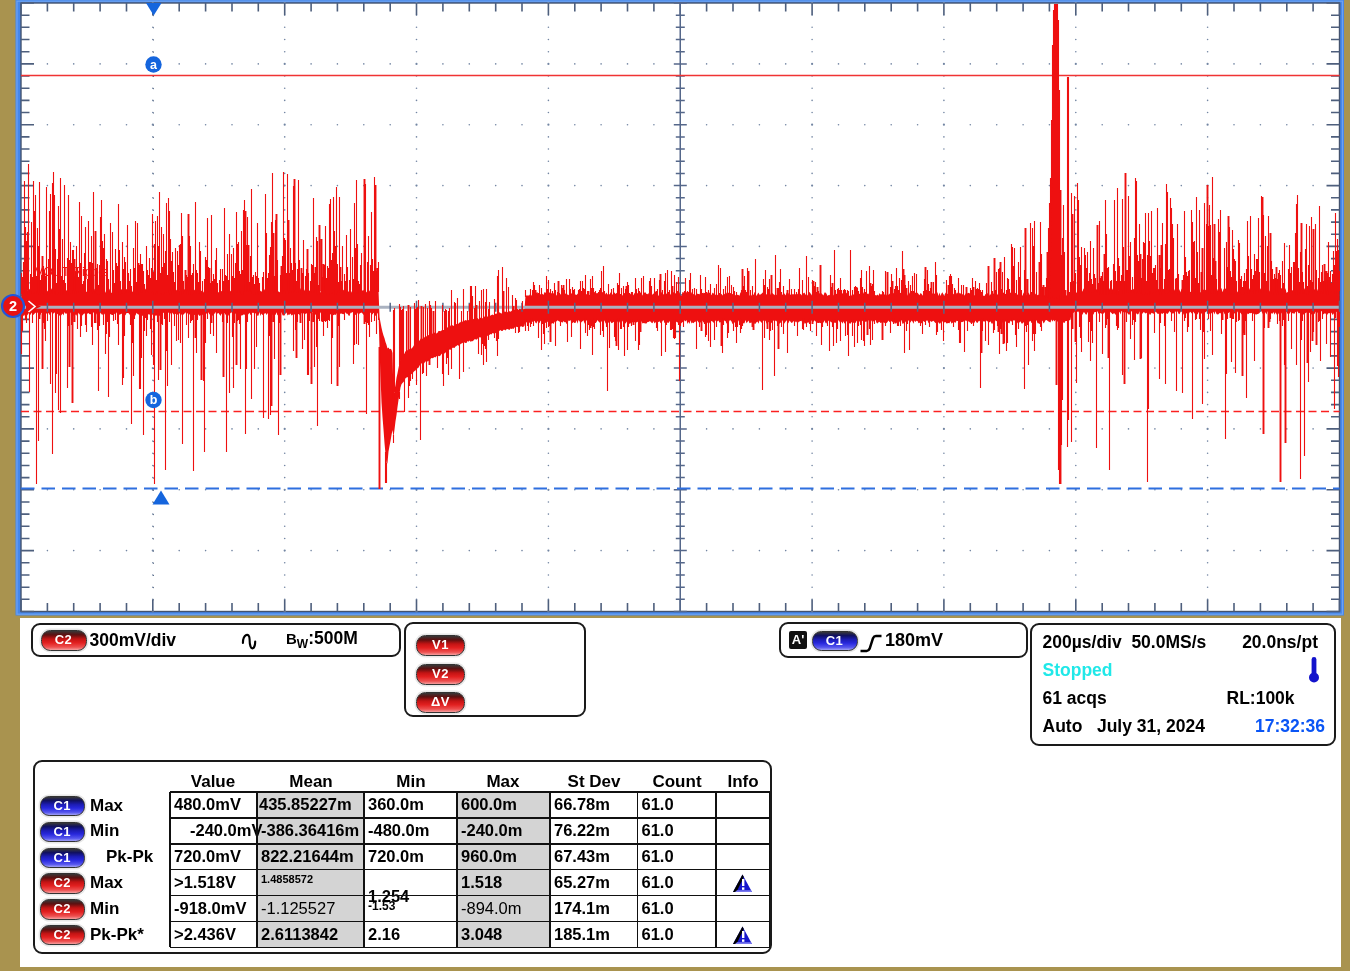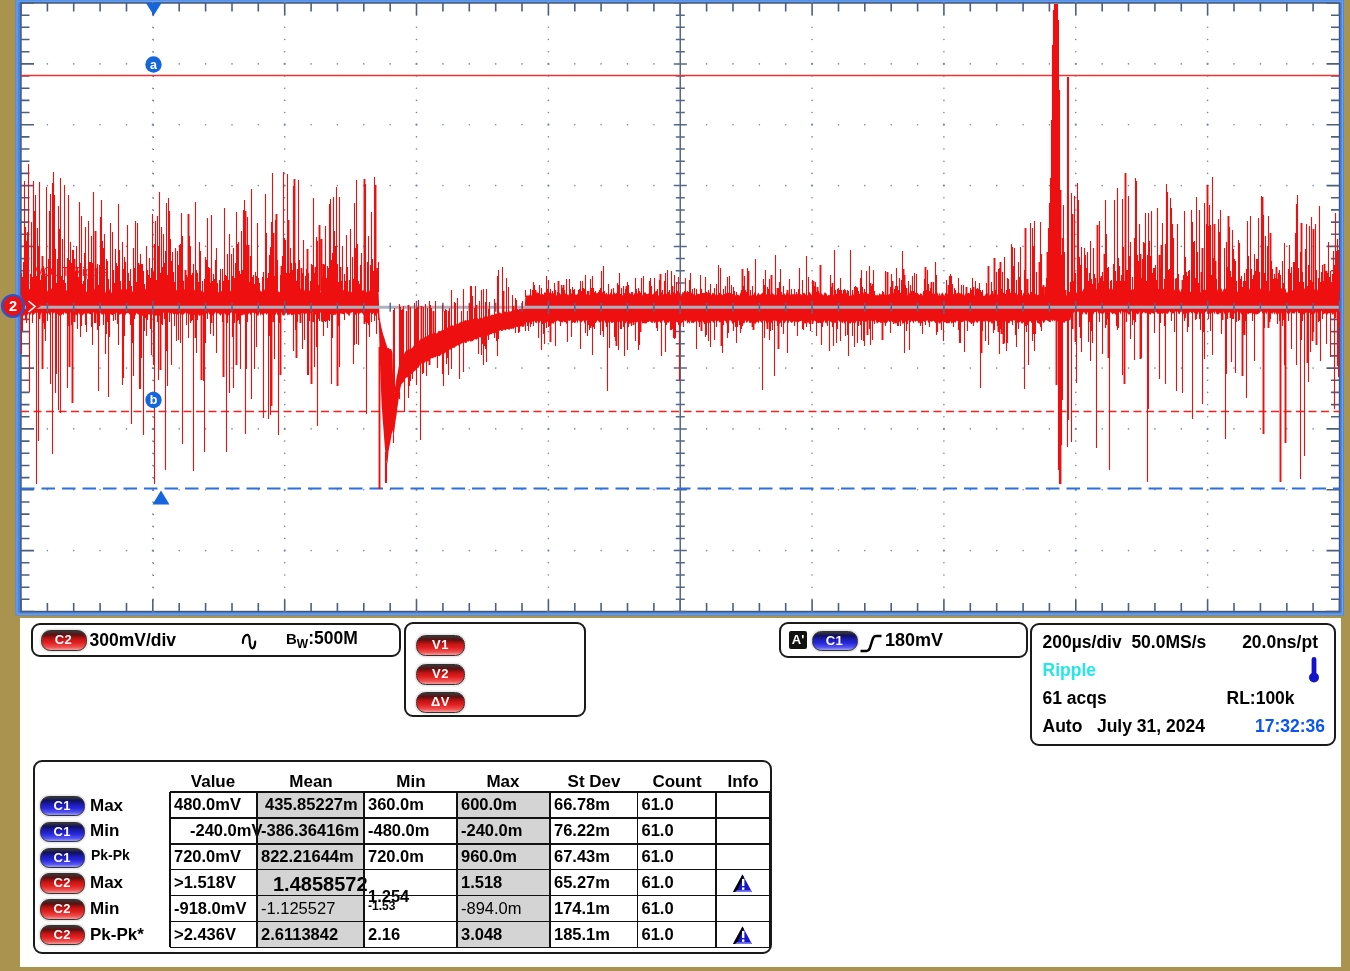--- a/index.html
+++ b/index.html
@@ -26,21 +26,21 @@
 <div style="position:absolute;left:8px;top:7px;width:18px;height:17.5px;background:#111;border-radius:2px;color:#fff;font-weight:bold;font-size:13px;text-align:center;line-height:17px">A'</div>
 <div style="position:absolute;left:30.5px;top:6.5px;width:44px;height:18.5px;border-radius:9.25px;background:linear-gradient(180deg,#383838 0%,#101060 20%,#1c1cb4 42%,#2828dd 62%,#5555ee 85%,#a0a0f4 100%);border:1.2px solid #333;box-shadow:0 0 0 1.5px #e8e8e8;color:#fff;font-weight:bold;font-size:13px;text-align:center;line-height:17.5px;letter-spacing:0.5px">C1</div>
 <svg width="22" height="22" viewBox="0 0 22 22" style="position:absolute;left:78.5px;top:7.5px">
       <path d="M0.5 19 h6.2 c1.8 0 2.2 -0.6 2.9 -2.2 l3.4 -10.6 c0.7 -1.6 1.1 -2.2 2.9 -2.2 h5.6" stroke="#000" stroke-width="2.5" fill="none"></path>
     </svg>
 <div class="bt" style="left:104px;top:5.5px;font-size:18px">180mV</div>
 </div>
 <div class="panel" style="left:1029.5px;top:623px;width:302.5px;height:119px">
 <div class="bt" style="left:11px;top:7px;font-size:17.5px">200µs/div&nbsp;&nbsp;50.0MS/s</div>
 <div class="bt" style="right:16px;top:7px;font-size:17.5px">20.0ns/pt</div>
-<div class="bt" style="left:11px;top:35px;font-size:17.5px;color:#20e8e8">Ripple</div>
+<div class="bt" style="left:11px;top:35px;font-size:17.5px;color:#20e8e8">Stopped</div>
 <div style="position:absolute;left:276px;top:31px"><svg width="12" height="28" viewBox="0 0 12 28">
         <rect x="3.6" y="1" width="4.8" height="18" rx="2.4" fill="#1313cc"></rect>
         <circle cx="6" cy="21.5" r="5" fill="#1313cc"></circle>
       </svg></div>
 <div class="bt" style="left:11px;top:63px;font-size:17.5px">61 acqs</div>
 <div class="bt" style="left:195px;top:63px;font-size:17.5px">RL:100k</div>
 <div class="bt" style="left:11px;top:91px;font-size:17.5px">Auto&nbsp;&nbsp;&nbsp;July 31, 2024</div>
 <div class="bt" style="right:9px;top:91px;font-size:17.5px;color:#0a55f5">17:32:36</div>
 </div>
 <div class="panel" style="left:33px;top:759.5px;width:735px;height:190px">
@@ -49,48 +49,48 @@
     <div class="bt" style="left:376px;top:10px;font-size:17px;transform:translateX(-50%)">Min</div>
     <div class="bt" style="left:468px;top:10px;font-size:17px;transform:translateX(-50%)">Max</div>
     <div class="bt" style="left:559px;top:10px;font-size:17px;transform:translateX(-50%)">St Dev</div>
     <div class="bt" style="left:642px;top:10px;font-size:17px;transform:translateX(-50%)">Count</div>
     <div class="bt" style="left:708px;top:10px;font-size:17px;transform:translateX(-50%)">Info</div>
     <div style="position:absolute;left:222.0px;top:30.5px;width:107.0px;height:155.4px;background:#d4d4d4"></div>
     <div style="position:absolute;left:422.0px;top:30.5px;width:93.0px;height:155.4px;background:#d4d4d4"></div>
     <div style="position:absolute;left:4.5px;top:34.2px;width:43.5px;height:18.3px;border-radius:9.15px;background:linear-gradient(180deg,#383838 0%,#101060 20%,#1c1cb4 42%,#2828dd 62%,#5555ee 85%,#a0a0f4 100%);border:1.2px solid #333;box-shadow:0 0 0 1.5px #e8e8e8;color:#fff;font-weight:bold;font-size:13px;text-align:center;line-height:17.3px;letter-spacing:0.5px">C1</div>
     <div class="bt" style="left:55px;top:34.0px;font-size:17px">Max</div>
     <div style="position:absolute;left:135.0px;top:30.5px;width:87.0px;height:25.9px;font-weight:bold;font-size:16.5px;padding-top:3px;box-sizing:border-box;padding-left:4px;">480.0mV</div>
-    <div style="position:absolute;left:222.0px;top:30.5px;width:107.0px;height:25.9px;font-weight:bold;font-size:16.5px;padding-top:3px;box-sizing:border-box;padding-left:8px;">435.85227m</div>
+    <div style="position:absolute;left:222.0px;top:30.5px;width:107.0px;height:25.9px;font-weight:bold;font-size:16.5px;padding-top:3px;box-sizing:border-box;padding-left:2px;">435.85227m</div>
     <div style="position:absolute;left:329.0px;top:30.5px;width:93.0px;height:25.9px;font-weight:bold;font-size:16.5px;padding-top:3px;box-sizing:border-box;padding-left:4px;">360.0m</div>
     <div style="position:absolute;left:422.0px;top:30.5px;width:93.0px;height:25.9px;font-weight:bold;font-size:16.5px;padding-top:3px;box-sizing:border-box;padding-left:4px;">600.0m</div>
     <div style="position:absolute;left:515.0px;top:30.5px;width:87.5px;height:25.9px;font-weight:bold;font-size:16.5px;padding-top:3px;box-sizing:border-box;padding-left:4px;">66.78m</div>
     <div style="position:absolute;left:602.5px;top:30.5px;width:78.5px;height:25.9px;font-weight:bold;font-size:16.5px;padding-top:3px;box-sizing:border-box;padding-left:4px;">61.0</div>
     <div style="position:absolute;left:681.0px;top:30.5px;width:53.5px;height:25.9px;font-weight:bold;font-size:16.5px;padding-top:3px;box-sizing:border-box;text-align:center;"></div>
     <div style="position:absolute;left:4.5px;top:60.09999999999998px;width:43.5px;height:18.3px;border-radius:9.15px;background:linear-gradient(180deg,#383838 0%,#101060 20%,#1c1cb4 42%,#2828dd 62%,#5555ee 85%,#a0a0f4 100%);border:1.2px solid #333;box-shadow:0 0 0 1.5px #e8e8e8;color:#fff;font-weight:bold;font-size:13px;text-align:center;line-height:17.3px;letter-spacing:0.5px">C1</div>
     <div class="bt" style="left:55px;top:59.9px;font-size:17px">Min</div>
     <div style="position:absolute;left:135.0px;top:56.4px;width:87.0px;height:25.9px;font-weight:bold;font-size:16.5px;padding-top:3px;box-sizing:border-box;padding-left:20px;">-240.0mV</div>
     <div style="position:absolute;left:222.0px;top:56.4px;width:107.0px;height:25.9px;font-weight:bold;font-size:16.5px;padding-top:3px;box-sizing:border-box;padding-left:4px;">-386.36416m</div>
     <div style="position:absolute;left:329.0px;top:56.4px;width:93.0px;height:25.9px;font-weight:bold;font-size:16.5px;padding-top:3px;box-sizing:border-box;padding-left:4px;">-480.0m</div>
     <div style="position:absolute;left:422.0px;top:56.4px;width:93.0px;height:25.9px;font-weight:bold;font-size:16.5px;padding-top:3px;box-sizing:border-box;padding-left:4px;">-240.0m</div>
     <div style="position:absolute;left:515.0px;top:56.4px;width:87.5px;height:25.9px;font-weight:bold;font-size:16.5px;padding-top:3px;box-sizing:border-box;padding-left:4px;">76.22m</div>
     <div style="position:absolute;left:602.5px;top:56.4px;width:78.5px;height:25.9px;font-weight:bold;font-size:16.5px;padding-top:3px;box-sizing:border-box;padding-left:4px;">61.0</div>
     <div style="position:absolute;left:681.0px;top:56.4px;width:53.5px;height:25.9px;font-weight:bold;font-size:16.5px;padding-top:3px;box-sizing:border-box;text-align:center;"></div>
     <div style="position:absolute;left:4.5px;top:85.99999999999996px;width:43.5px;height:18.3px;border-radius:9.15px;background:linear-gradient(180deg,#383838 0%,#101060 20%,#1c1cb4 42%,#2828dd 62%,#5555ee 85%,#a0a0f4 100%);border:1.2px solid #333;box-shadow:0 0 0 1.5px #e8e8e8;color:#fff;font-weight:bold;font-size:13px;text-align:center;line-height:17.3px;letter-spacing:0.5px">C1</div>
-    <div class="bt" style="left:56px;top:85.8px;font-size:14px">Pk-Pk</div>
+    <div class="bt" style="left:71px;top:85.8px;font-size:17px">Pk-Pk</div>
     <div style="position:absolute;left:135.0px;top:82.3px;width:87.0px;height:25.9px;font-weight:bold;font-size:16.5px;padding-top:3px;box-sizing:border-box;padding-left:4px;">720.0mV</div>
     <div style="position:absolute;left:222.0px;top:82.3px;width:107.0px;height:25.9px;font-weight:bold;font-size:16.5px;padding-top:3px;box-sizing:border-box;padding-left:4px;">822.21644m</div>
     <div style="position:absolute;left:329.0px;top:82.3px;width:93.0px;height:25.9px;font-weight:bold;font-size:16.5px;padding-top:3px;box-sizing:border-box;padding-left:4px;border-radius:10px;">720.0m</div>
     <div style="position:absolute;left:422.0px;top:82.3px;width:93.0px;height:21px;font-weight:bold;font-size:16.5px;padding-top:3px;box-sizing:border-box;padding-left:4px;">960.0m</div>
     <div style="position:absolute;left:515.0px;top:82.3px;width:87.5px;height:25.9px;font-weight:bold;font-size:16.5px;padding-top:3px;box-sizing:border-box;padding-left:4px;">67.43m</div>
     <div style="position:absolute;left:602.5px;top:82.3px;width:78.5px;height:25.9px;font-weight:bold;font-size:16.5px;padding-top:3px;box-sizing:border-box;padding-left:4px;">61.0</div>
     <div style="position:absolute;left:681.0px;top:82.3px;width:53.5px;height:25.9px;font-weight:bold;font-size:16.5px;padding-top:3px;box-sizing:border-box;text-align:center;"></div>
     <div style="position:absolute;left:4.5px;top:111.90000000000005px;width:43.5px;height:18.3px;border-radius:9.15px;background:linear-gradient(180deg,#383838 0%,#5c1010 20%,#c41414 42%,#e22020 62%,#ee5050 85%,#f4a0a0 100%);border:1.2px solid #333;box-shadow:0 0 0 1.5px #e8e8e8;color:#fff;font-weight:bold;font-size:13px;text-align:center;line-height:17.3px;letter-spacing:0.5px">C2</div>
     <div class="bt" style="left:55px;top:111.7px;font-size:17px">Max</div>
     <div style="position:absolute;left:135.0px;top:108.2px;width:87.0px;height:25.9px;font-weight:bold;font-size:16.5px;padding-top:3px;box-sizing:border-box;padding-left:4px;">&gt;1.518V</div>
-    <div style="position:absolute;left:222.0px;top:108.2px;width:107.0px;height:25.9px;font-weight:bold;font-size:20px;padding-top:3px;box-sizing:border-box;padding-left:16px;">1.4858572</div>
+    <div style="position:absolute;left:222.0px;top:108.2px;width:107.0px;height:25.9px;font-weight:bold;font-size:11px;padding-top:3px;box-sizing:border-box;padding-left:4px;">1.4858572</div>
     <div style="position:absolute;left:329.0px;top:122px;width:93.0px;height:25.9px;font-weight:bold;font-size:16.5px;padding-top:3px;box-sizing:border-box;padding-left:4px;">1.254</div>
     <div style="position:absolute;left:422.0px;top:108.2px;width:93.0px;height:25.9px;font-weight:bold;font-size:16.5px;padding-top:3px;box-sizing:border-box;padding-left:4px;">1.518</div>
     <div style="position:absolute;left:515.0px;top:108.2px;width:87.5px;height:25.9px;font-weight:bold;font-size:16.5px;padding-top:3px;box-sizing:border-box;padding-left:4px;">65.27m</div>
     <div style="position:absolute;left:602.5px;top:108.2px;width:78.5px;height:25.9px;font-weight:bold;font-size:16.5px;padding-top:3px;box-sizing:border-box;padding-left:4px;">61.0</div>
     <div style="position:absolute;left:681.0px;top:108.2px;width:53.5px;height:25.9px;font-weight:bold;font-size:16.5px;padding-top:3px;box-sizing:border-box;text-align:center;"><svg width="20" height="19" viewBox="0 0 20 19" style="vertical-align:middle">
         <polygon points="9.5,0.5 19,18 0,18" fill="#1717cc"></polygon>
         <polygon points="9.5,0.5 0,18 3.5,18 10.8,3" fill="#000"></polygon>
         <polygon points="2,17.9 19,17.9 18,16.2 4,16.2" fill="#7a7af0"></polygon>
         <rect x="9" y="5" width="2.4" height="7" fill="#fff"></rect>
         <rect x="9" y="13.4" width="2.4" height="2.4" fill="#fff"></rect>

